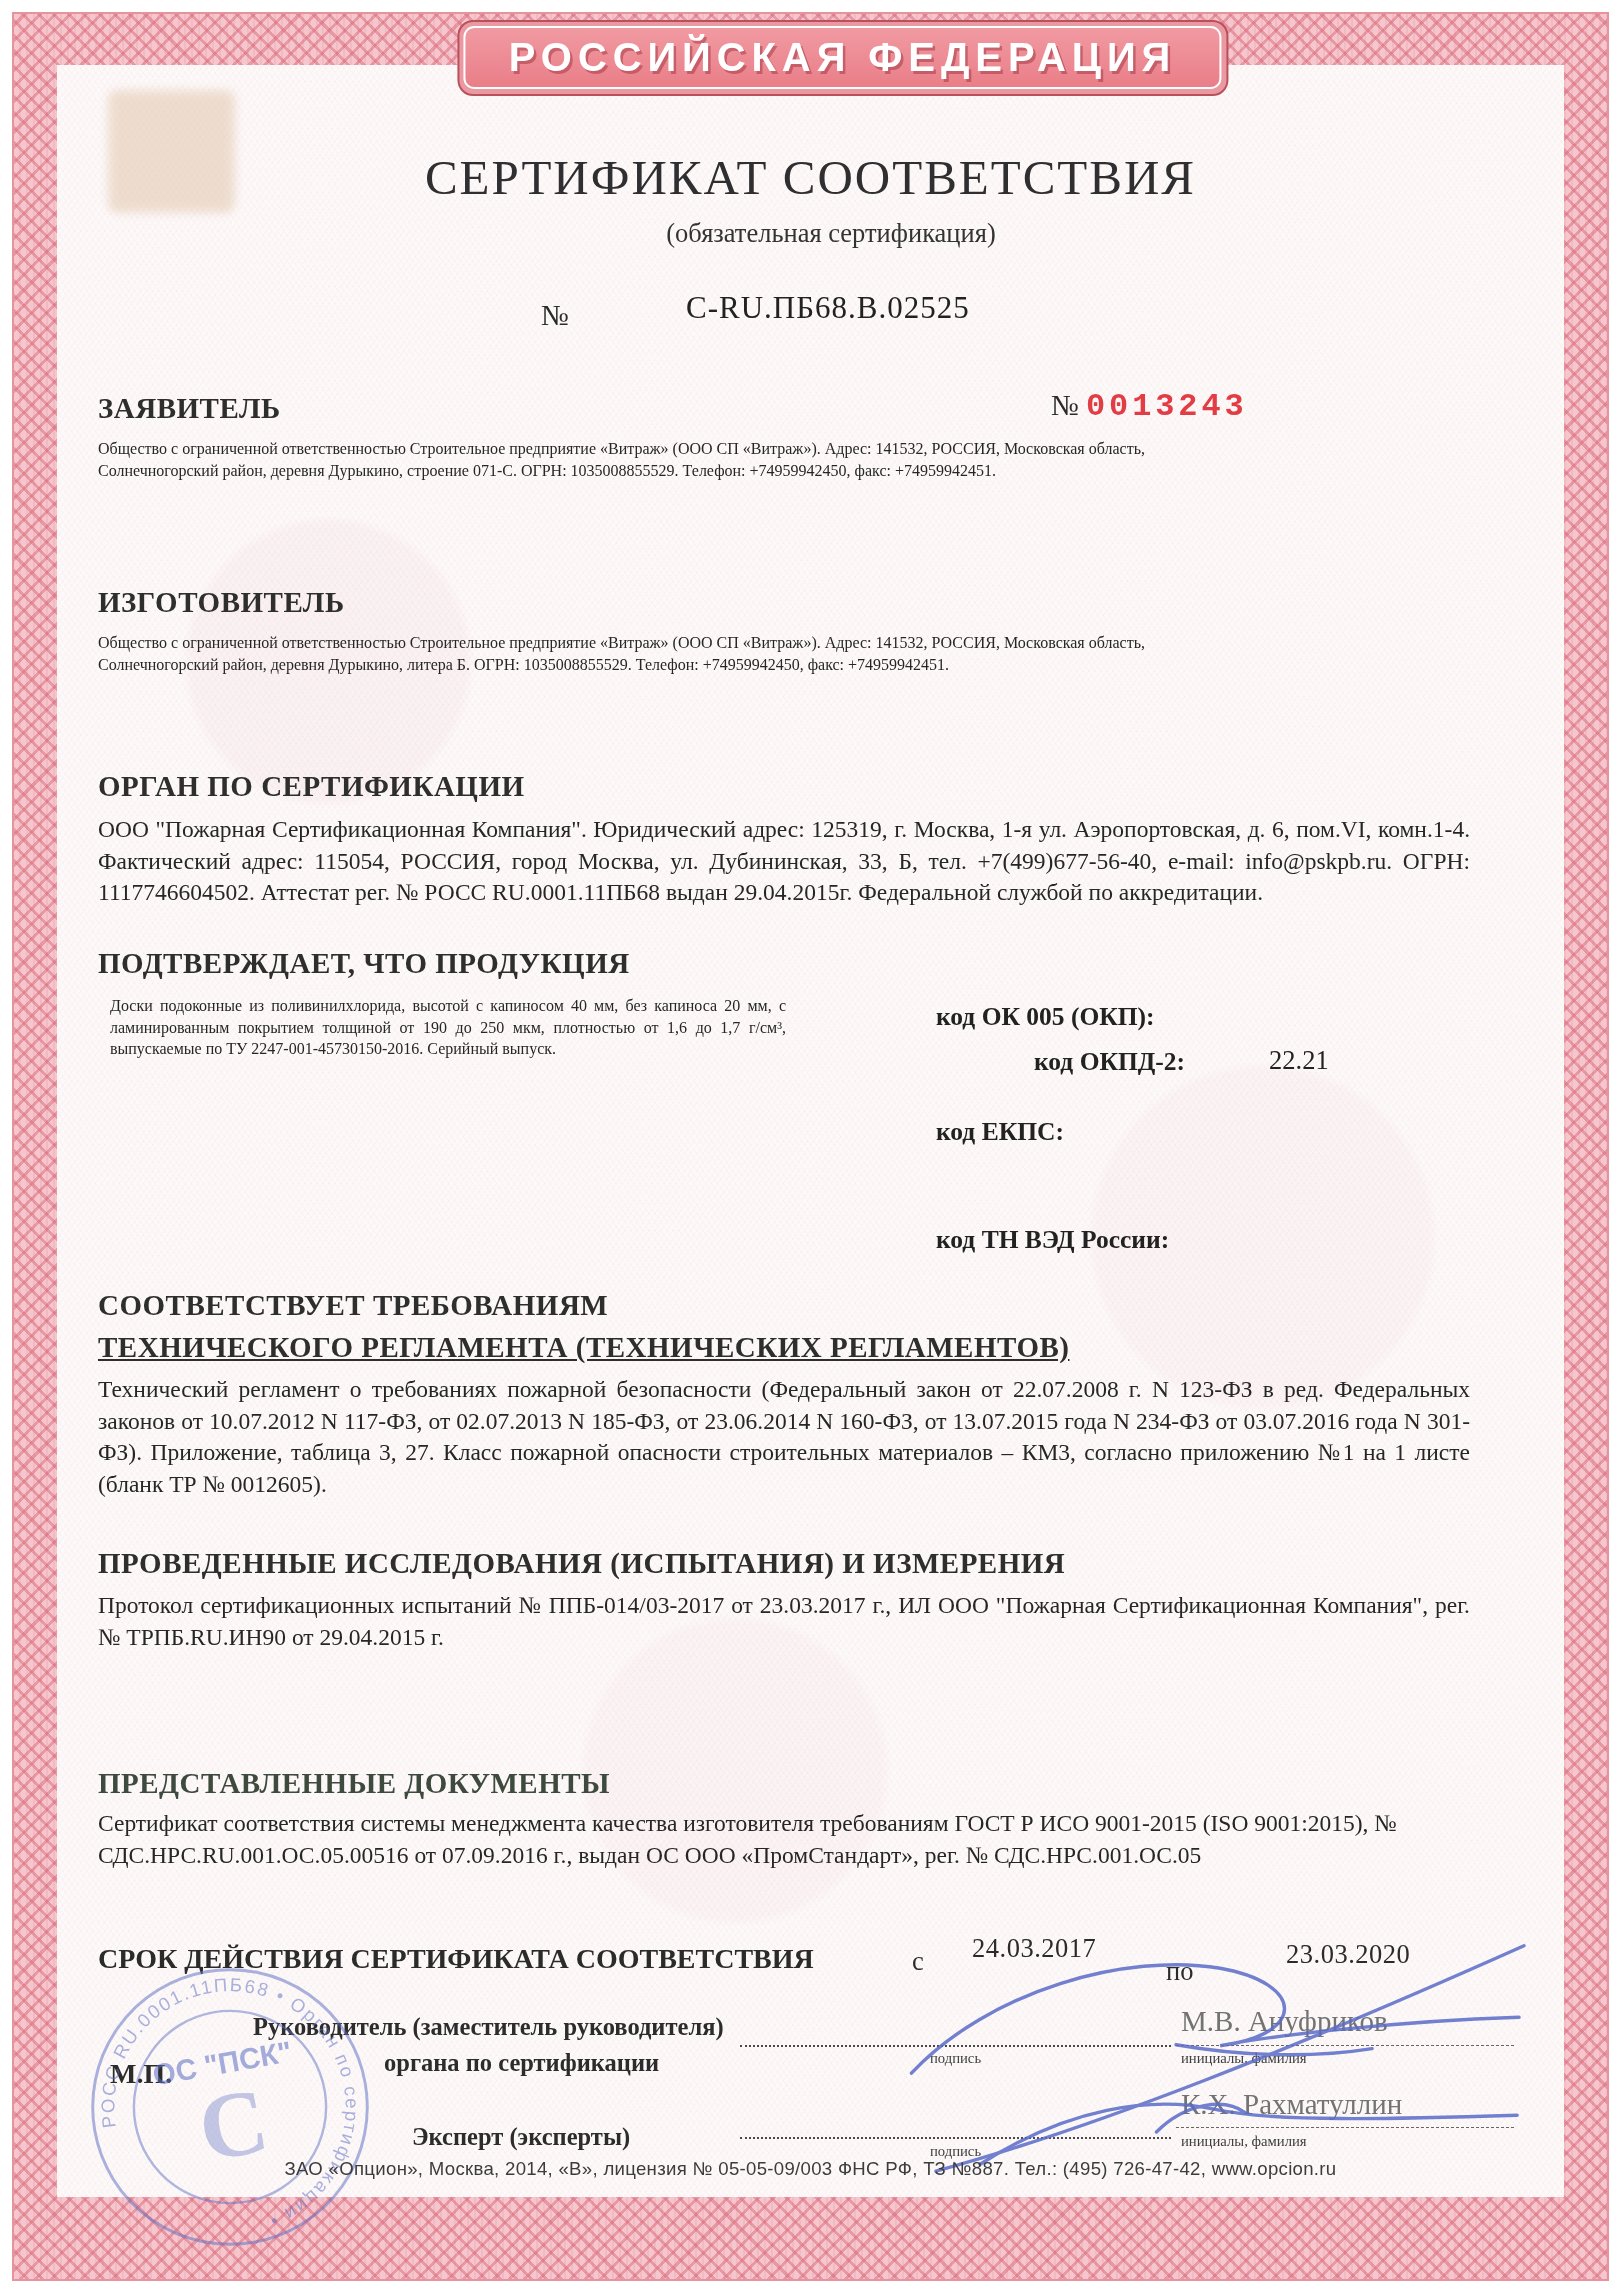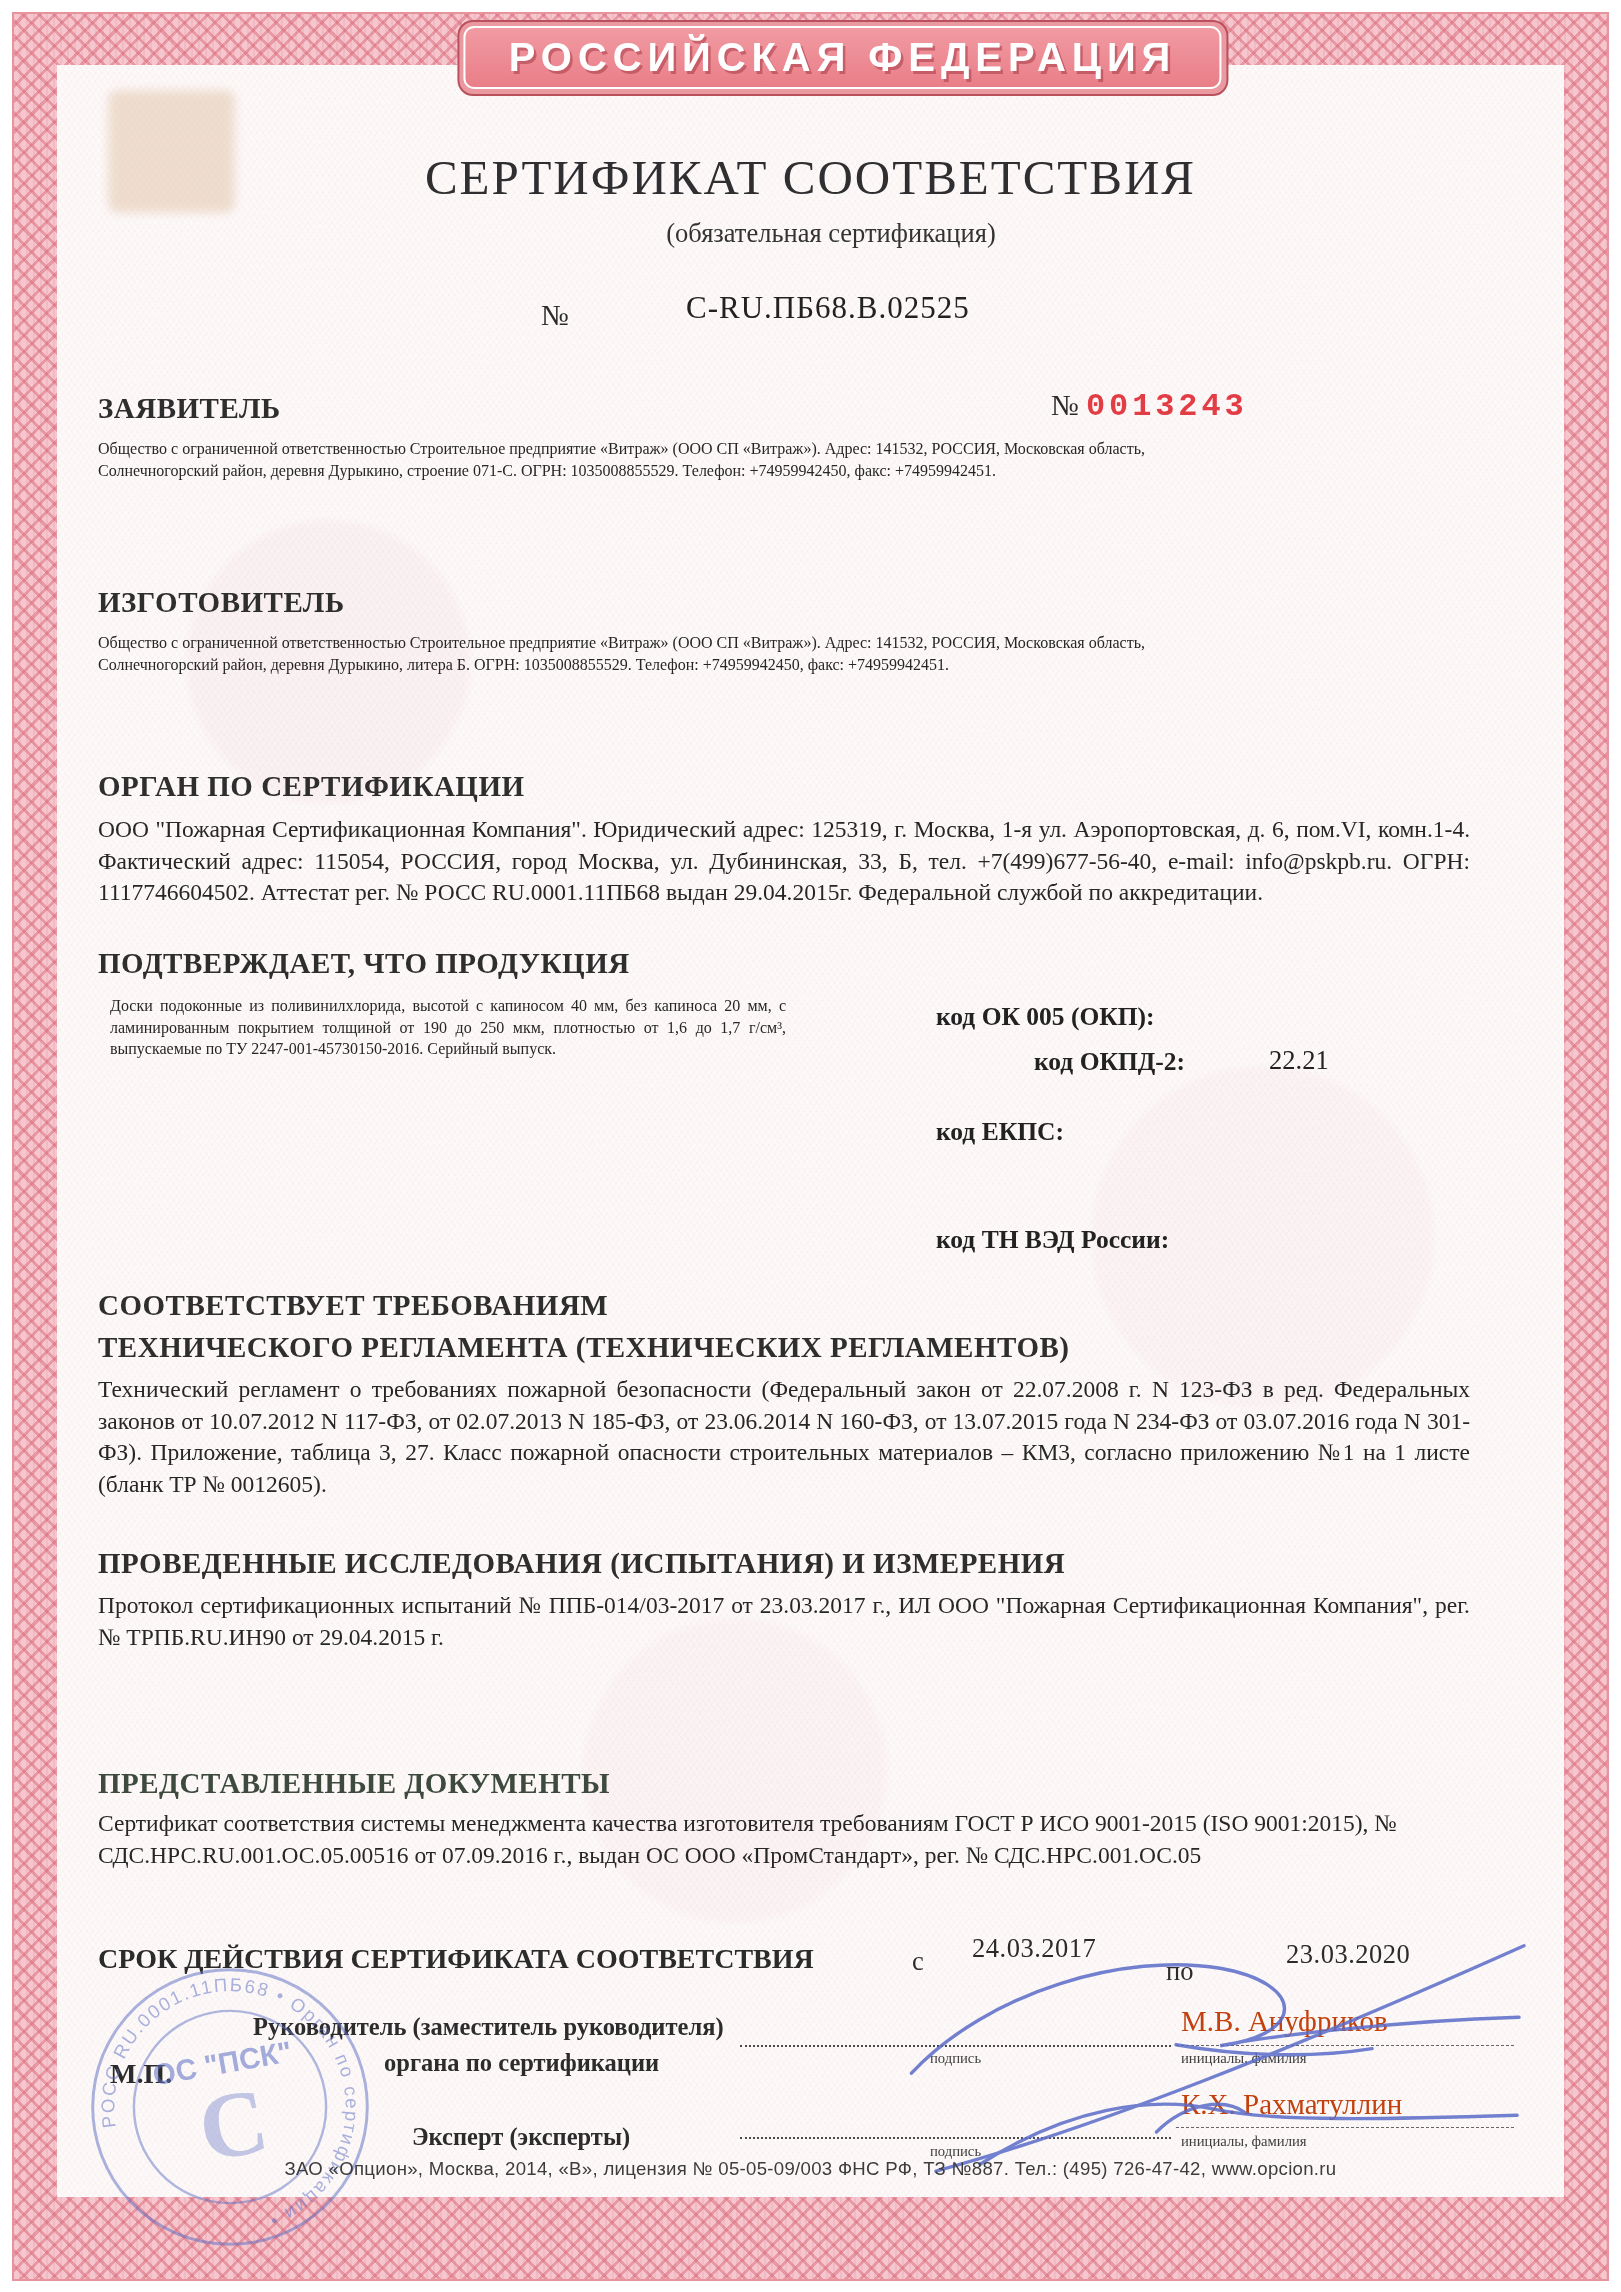--- a/index.html
+++ b/index.html
@@ -45,21 +45,21 @@
     color:#e23d45;letter-spacing:3.9px;}
   .code-label{position:absolute;font-weight:bold;font-size:25.5px;color:#222;white-space:nowrap;}
   .code-value{position:absolute;font-size:26.5px;color:#222;white-space:nowrap;}
   .validity-heading{position:absolute;left:98px;top:1943px;font-weight:bold;font-size:28px;white-space:nowrap;}
   .validity-word{position:absolute;font-size:26.5px;}
   .validity-date{position:absolute;font-size:26.5px;letter-spacing:0.5px;}
   .sign-label{position:absolute;font-weight:bold;font-size:24.5px;white-space:nowrap;color:#2c2c2c;}
   .mp{position:absolute;left:110px;top:2058px;font-size:28px;font-weight:bold;}
   .sigline{position:absolute;border-bottom:2px dotted #4a4a4a;height:0;}
   .sigcaption{position:absolute;font-size:14.7px;color:#3e3e3e;text-align:center;}
-  .name{position:absolute;font-size:29px;color:#c2410c;white-space:nowrap;}
+  .name{position:absolute;font-size:29px;color:#737373;white-space:nowrap;}
   .nameline{position:absolute;border-bottom:1.5px dashed #666;height:0;}
   .namecaption{position:absolute;font-size:14.7px;color:#3e3e3e;}
   .footer{position:absolute;left:0;right:0;top:2158px;text-align:center;
     font-family:"Liberation Sans", sans-serif;font-size:18.6px;color:#3c3c3c;letter-spacing:0.3px;}
   .ink{position:absolute;left:0;top:0;pointer-events:none;}
   .stamp{position:absolute;left:78px;top:1955px;transform:rotate(-10deg);opacity:.8;}
 </style>
 </head>
 <body>
 
@@ -94,21 +94,21 @@
 
   <div class="h" style="left:98px;top:947px;">ПОДТВЕРЖДАЕТ, ЧТО ПРОДУКЦИЯ</div>
   <div class="b just" style="left:110px;top:995px;width:676px;">Доски подоконные из поливинилхлорида, высотой с капиносом 40 мм, без капиноса 20 мм, с ламинированным покрытием толщиной от 190 до 250 мкм, плотностью от 1,6 до 1,7 г/см³, выпускаемые по ТУ 2247-001-45730150-2016. Серийный выпуск.</div>
   <div class="code-label" style="left:936px;top:1002px;">код ОК 005 (ОКП):</div>
   <div class="code-label" style="left:1034px;top:1047px;">код ОКПД-2:</div>
   <div class="code-value" style="left:1269px;top:1045px;">22.21</div>
   <div class="code-label" style="left:936px;top:1117px;">код ЕКПС:</div>
   <div class="code-label" style="left:936px;top:1225px;">код ТН ВЭД России:</div>
 
   <div class="h" style="left:98px;top:1289px;">СООТВЕТСТВУЕТ ТРЕБОВАНИЯМ</div>
-  <div class="h" style="left:98px;top:1331px;">ТЕХНИЧЕСКОГО РЕГЛАМЕНТА (ТЕХНИЧЕСКИХ РЕГЛАМЕНТОВ)</div>
+  <div class="h" style="left:98px;top:1331px;text-decoration:underline;">ТЕХНИЧЕСКОГО РЕГЛАМЕНТА (ТЕХНИЧЕСКИХ РЕГЛАМЕНТОВ)</div>
   <div class="b just" style="left:98px;top:1374px;width:1372px;font-size:23.5px;">Технический регламент о требованиях пожарной безопасности (Федеральный закон от 22.07.2008 г. N 123-ФЗ в ред. Федеральных законов от 10.07.2012 N 117-ФЗ, от 02.07.2013 N 185-ФЗ, от 23.06.2014 N 160-ФЗ, от 13.07.2015 года N 234-ФЗ от 03.07.2016 года N 301-ФЗ). Приложение, таблица 3, 27. Класс пожарной опасности строительных материалов – КМ3, согласно приложению №1 на 1 листе (бланк ТР № 0012605).</div>
 
   <div class="h" style="left:98px;top:1547px;">ПРОВЕДЕННЫЕ ИССЛЕДОВАНИЯ (ИСПЫТАНИЯ) И ИЗМЕРЕНИЯ</div>
   <div class="b just" style="left:98px;top:1590px;width:1372px;font-size:23.5px;">Протокол сертификационных испытаний № ППБ-014/03-2017 от 23.03.2017 г., ИЛ ООО "Пожарная Сертификационная Компания", рег. № ТРПБ.RU.ИН90 от 29.04.2015 г.</div>
 
   <div class="h" style="left:98px;top:1767px;color:#3d4a3d;">ПРЕДСТАВЛЕННЫЕ ДОКУМЕНТЫ</div>
   <div class="b" style="left:98px;top:1808px;width:1372px;font-size:23.5px;">Сертификат соответствия системы менеджмента качества изготовителя требованиям ГОСТ Р ИСО 9001-2015 (ISO 9001:2015), № СДС.НРС.RU.001.ОС.05.00516 от 07.09.2016 г., выдан ОС ООО «ПромСтандарт», рег. № СДС.НРС.001.ОС.05</div>
 
   <div class="validity-heading">СРОК ДЕЙСТВИЯ СЕРТИФИКАТА СООТВЕТСТВИЯ</div>
   <div class="validity-word" style="left:912px;top:1946px;">с</div>

